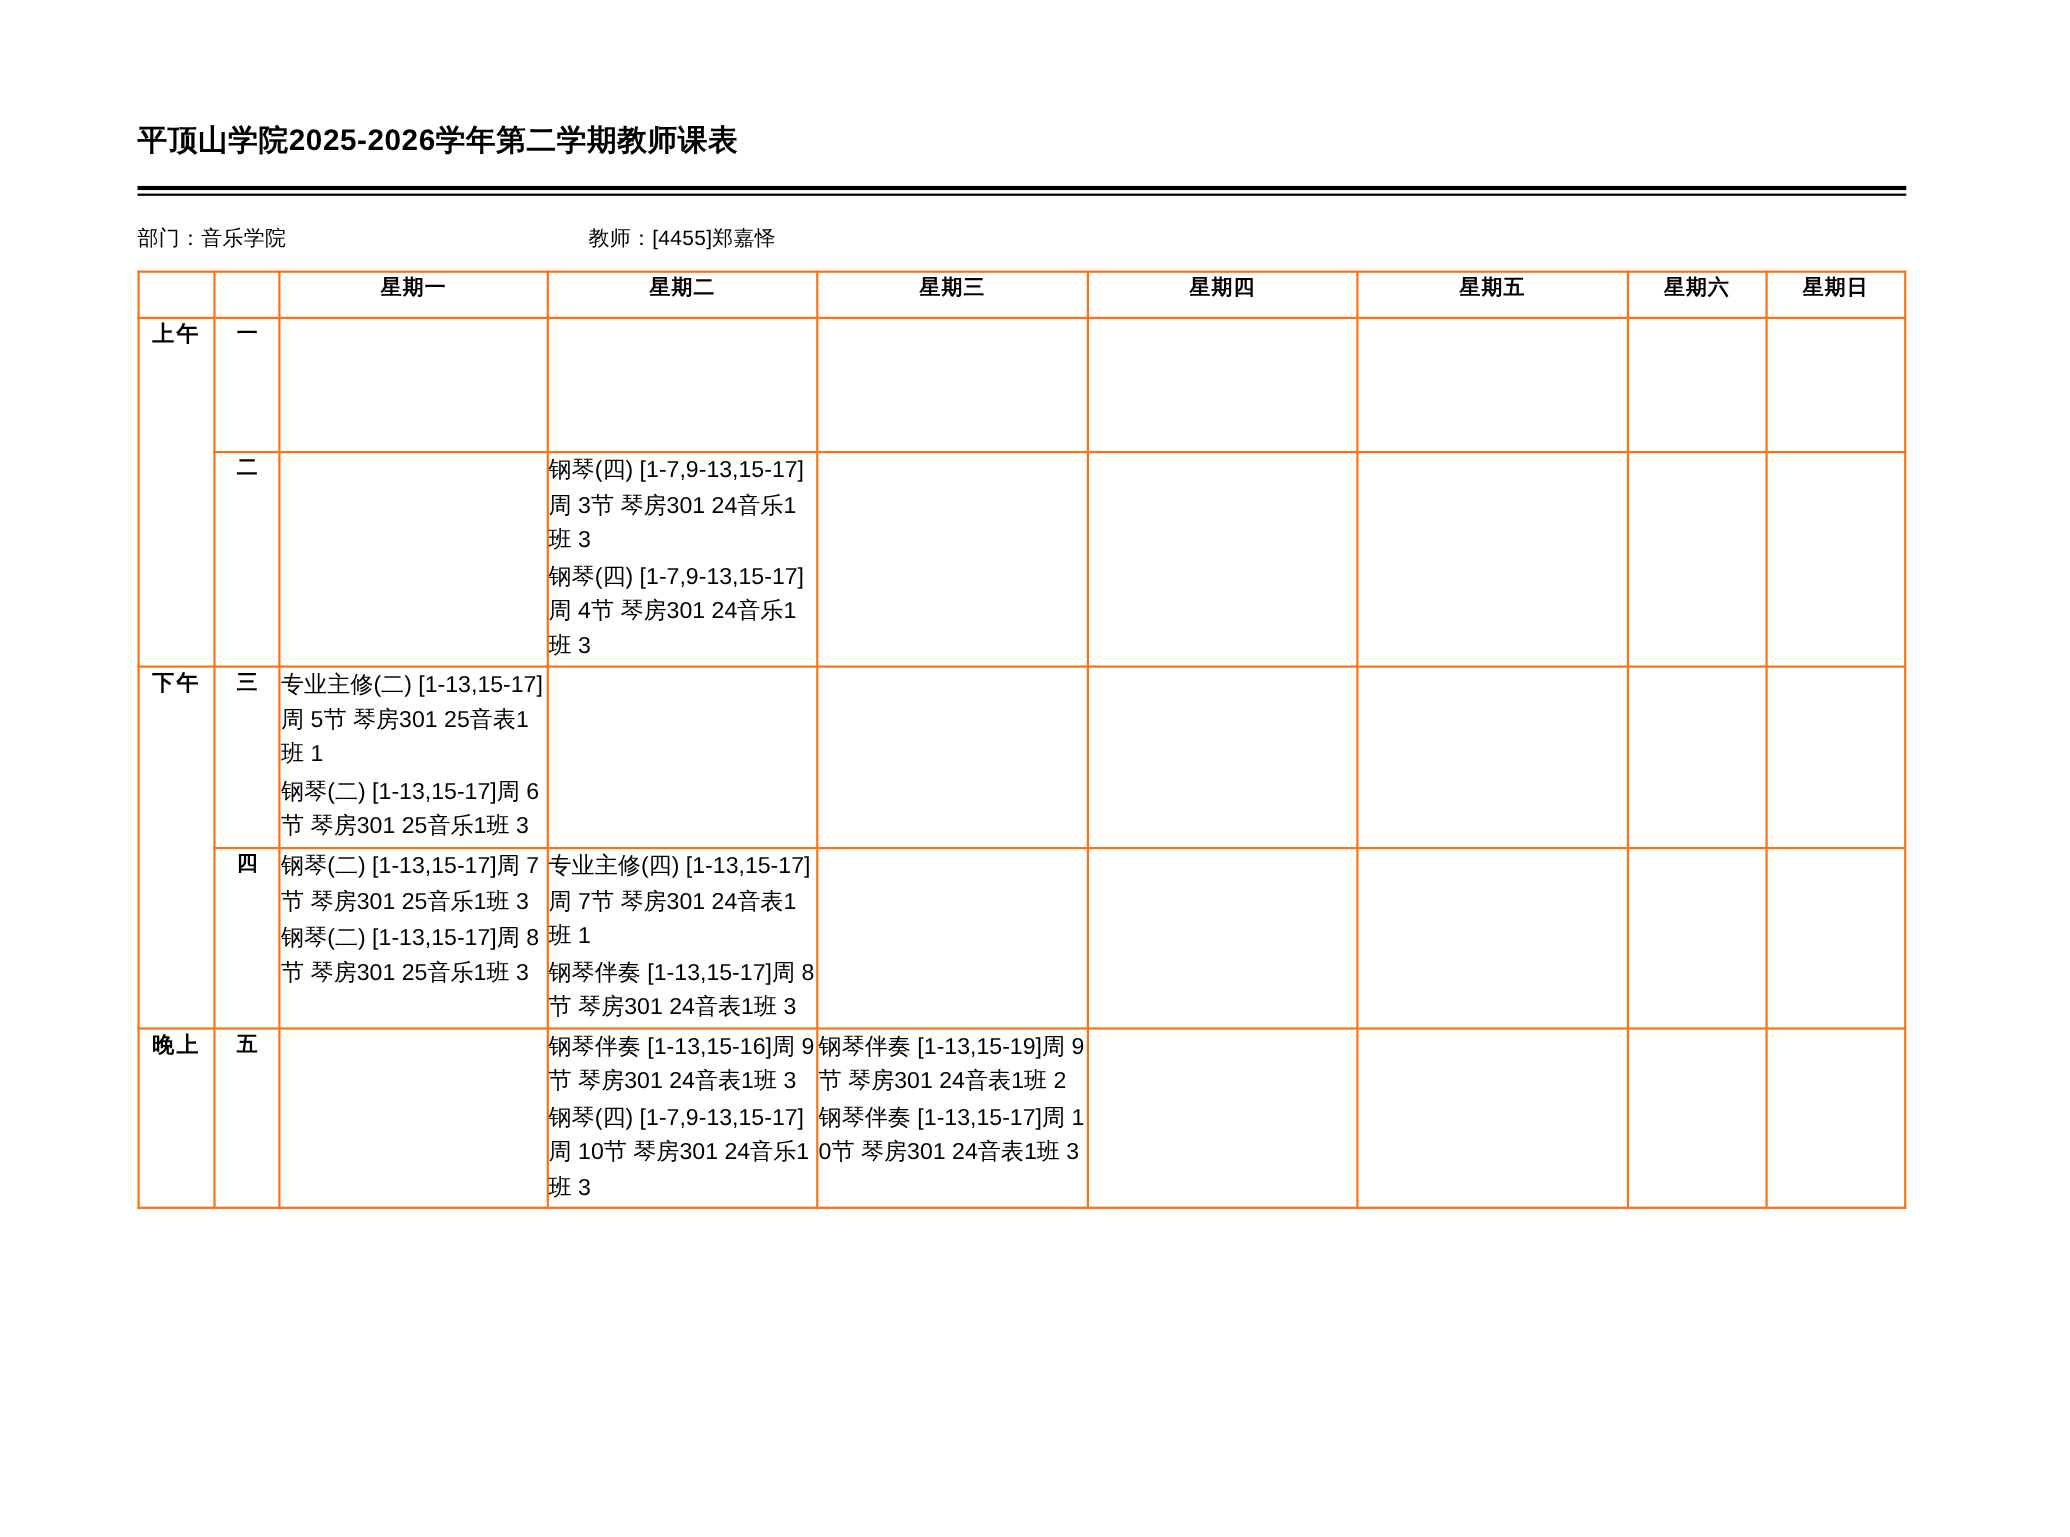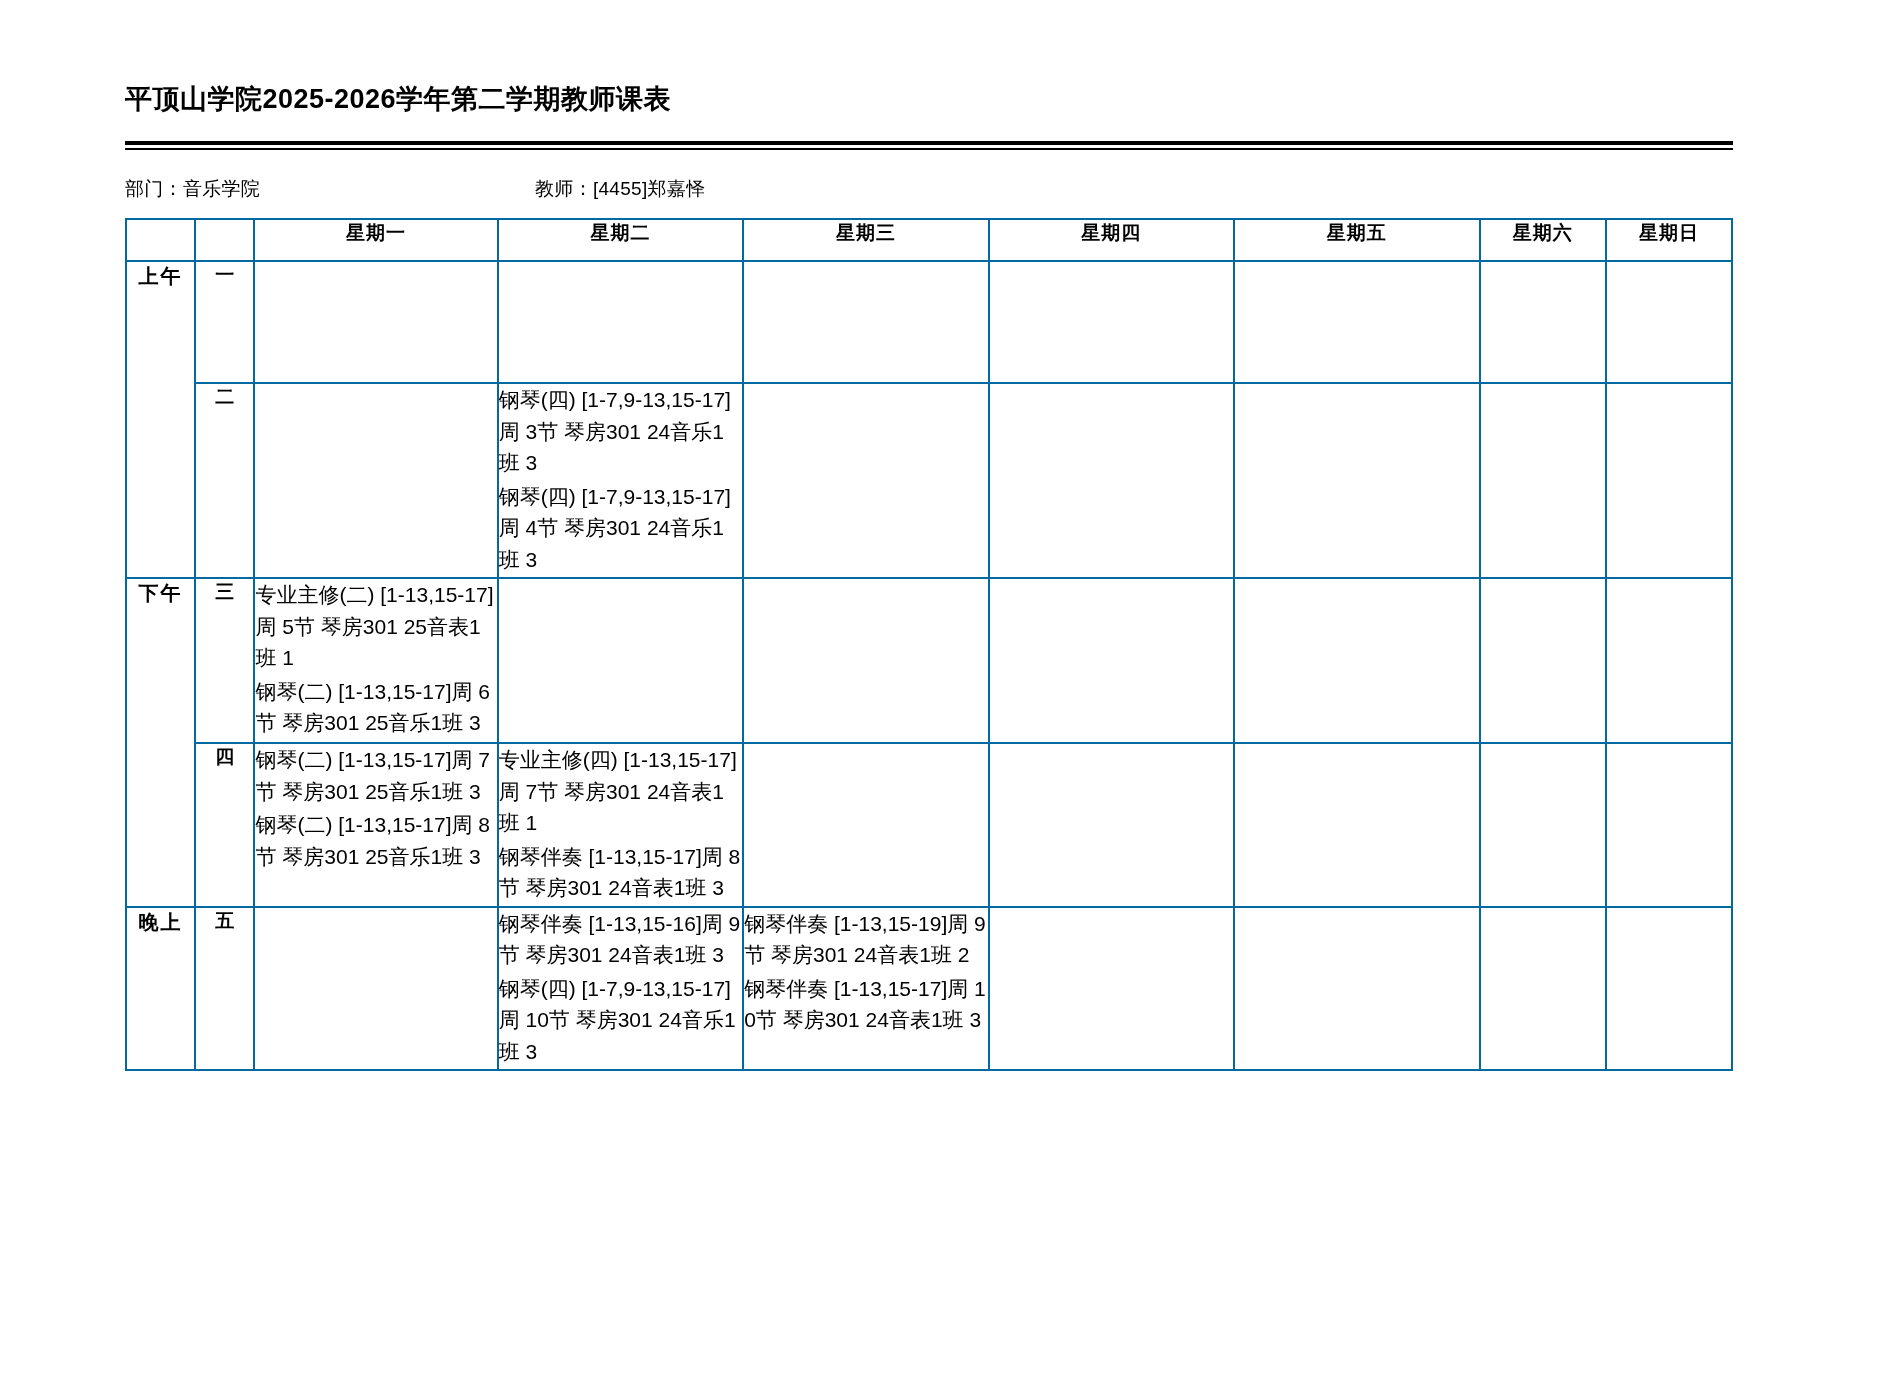--- a/index.html
+++ b/index.html
@@ -9,21 +9,21 @@
   }
   body {
     width: 1882px;
     height: 1397px;
     font-family: "Liberation Sans", "DejaVu Sans", sans-serif;
     color: #000000;
     position: relative;
     overflow: hidden;
   }
   .page {
-    padding: 60px 125px 0 125px;
+    padding: 88px 125px 0 125px;
     box-sizing: border-box;
   }
   .doc-title {
     font-size: 27px;
     font-weight: bold;
     letter-spacing: 0.5px;
     margin: 22px 0 0 0;
     line-height: 1.3;
   }
   .rule-wrap {
@@ -55,21 +55,21 @@
   .meta-teacher {
     width: 600px;
   }
   table.schedule {
     margin-top: 16px;
     border-collapse: collapse;
     table-layout: fixed;
     width: 1608px;
   }
   table.schedule td, table.schedule th {
-    border: 2px solid #0369a1;
+    border: 2px solid #f97316;
     vertical-align: top;
     padding: 0;
   }
   thead th {
     height: 40px;
     font-size: 19px;
     font-weight: bold;
     text-align: center;
     vertical-align: middle;
     letter-spacing: 1px;

